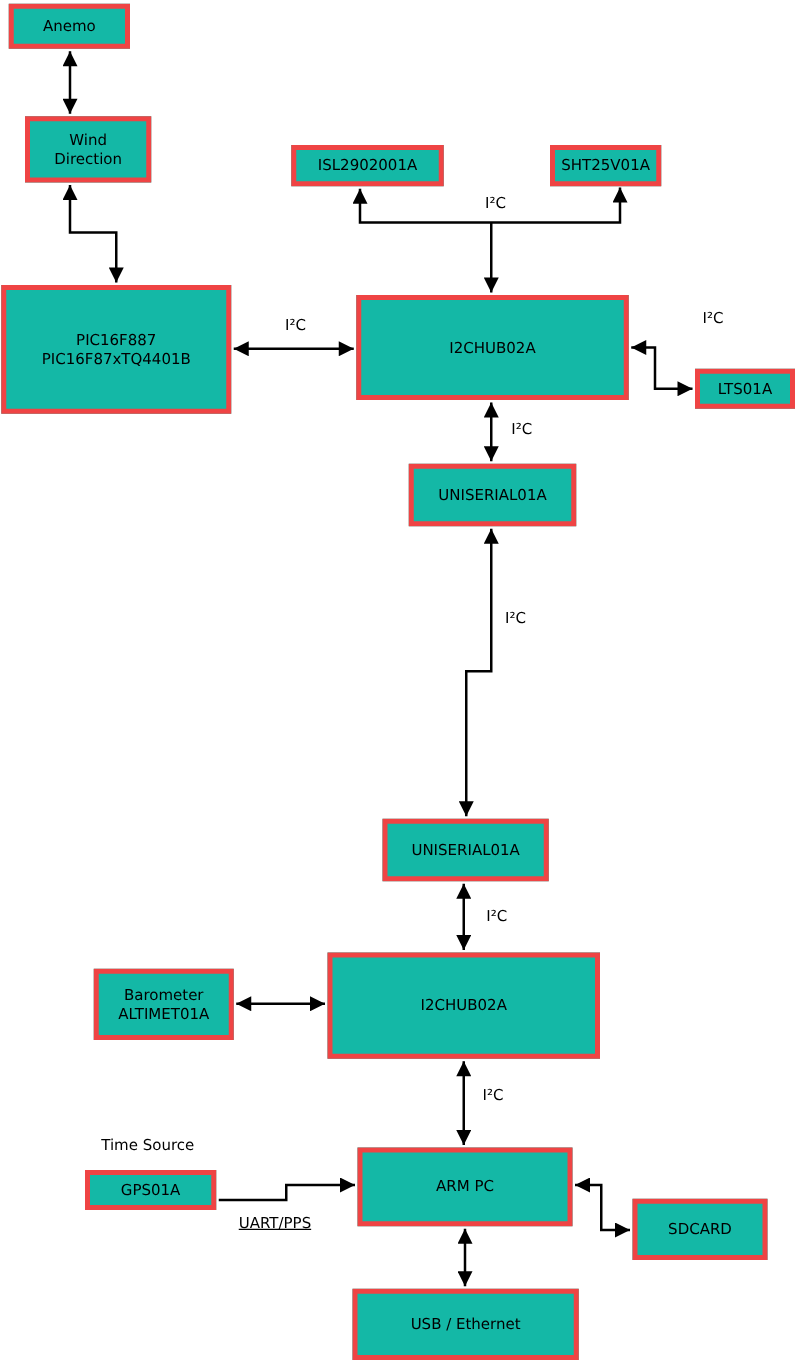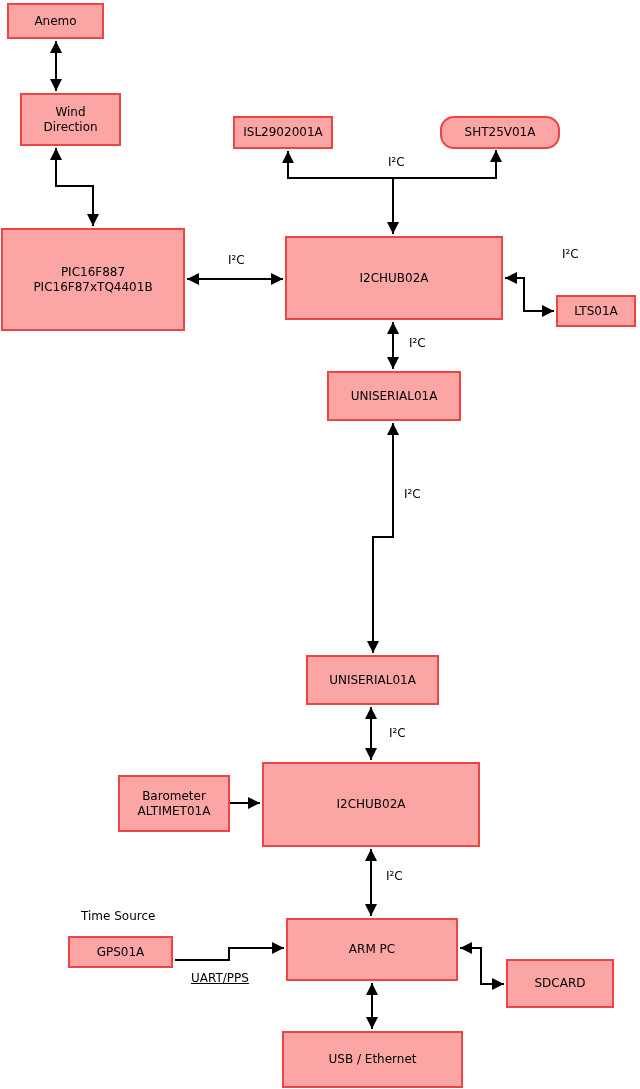--- a/index.html
+++ b/index.html
@@ -19,49 +19,49 @@
   .connectors {
     position: absolute;
     left: 0;
     top: 0;
     width: 640px;
     height: 1089px;
   }
   .node {
     position: absolute;
     box-sizing: border-box;
-    border: 2px solid #ef4444;
-    background: #fca5a5;
+    border: 4px solid #ef4444;
+    background: #14b8a6;
     display: flex;
     flex-direction: column;
     align-items: center;
     justify-content: center;
     text-align: center;
     font-size: 12px;
     line-height: 15px;
     white-space: nowrap;
   }
   .edge-label {
     position: absolute;
     font-size: 12px;
     line-height: 13px;
     white-space: nowrap;
   }
   
   .n-anemo      { left:7px;   top:3px;    width:97px;  height:36px; }
   .n-wind       { left:20px;   top:93px;   width:101px; height:53px; }
   .n-pic        { left:1px;   top:228px;  width:184px; height:103px; }
-  .n-isl        { left:233px; top:116px;  width:100px; height:33px; }
-  .n-sht        { left:440px; top:116px;  width:120px; height:33px;border-radius:14px; }
+  .n-isl        { left:233px; top:116px;  width:122px; height:33px; }
+  .n-sht        { left:440px; top:116px;  width:89px; height:33px; }
   .n-hub1       { left:285px; top:236px;  width:218px; height:84px; }
   .n-lts        { left:556px; top:295px;  width:80px;  height:32px; }
   .n-uni1       { left:327px; top:371px;  width:134px; height:50px; }
   .n-uni2       { left:306px; top:655px;  width:133px; height:50px; }
   .n-hub2       { left:262px; top:762px;  width:218px; height:85px; }
-  .n-baro       { left:75px;  top:775px;  width:112px; height:57px;margin-left:43px; }
+  .n-baro       { left:75px;  top:775px;  width:112px; height:57px; }
   .n-gps        { left:68px;  top:936px;  width:105px; height:32px; }
   .n-armpc      { left:286px; top:918px;  width:172px; height:63px;align-items:center; }
   .n-sdcard     { left:506px; top:959px;  width:108px; height:49px; }
   .n-usb        { left:282px; top:1031px; width:181px; height:57px; }
   
   .l-top        { left:388px; top:156px; }
   .l-left       { left:228px; top:254px; }
   .l-right      { left:562px; top:248px; }
   .l-f          { left:409px; top:337px; }
   .l-g          { left:404px; top:488px; }

